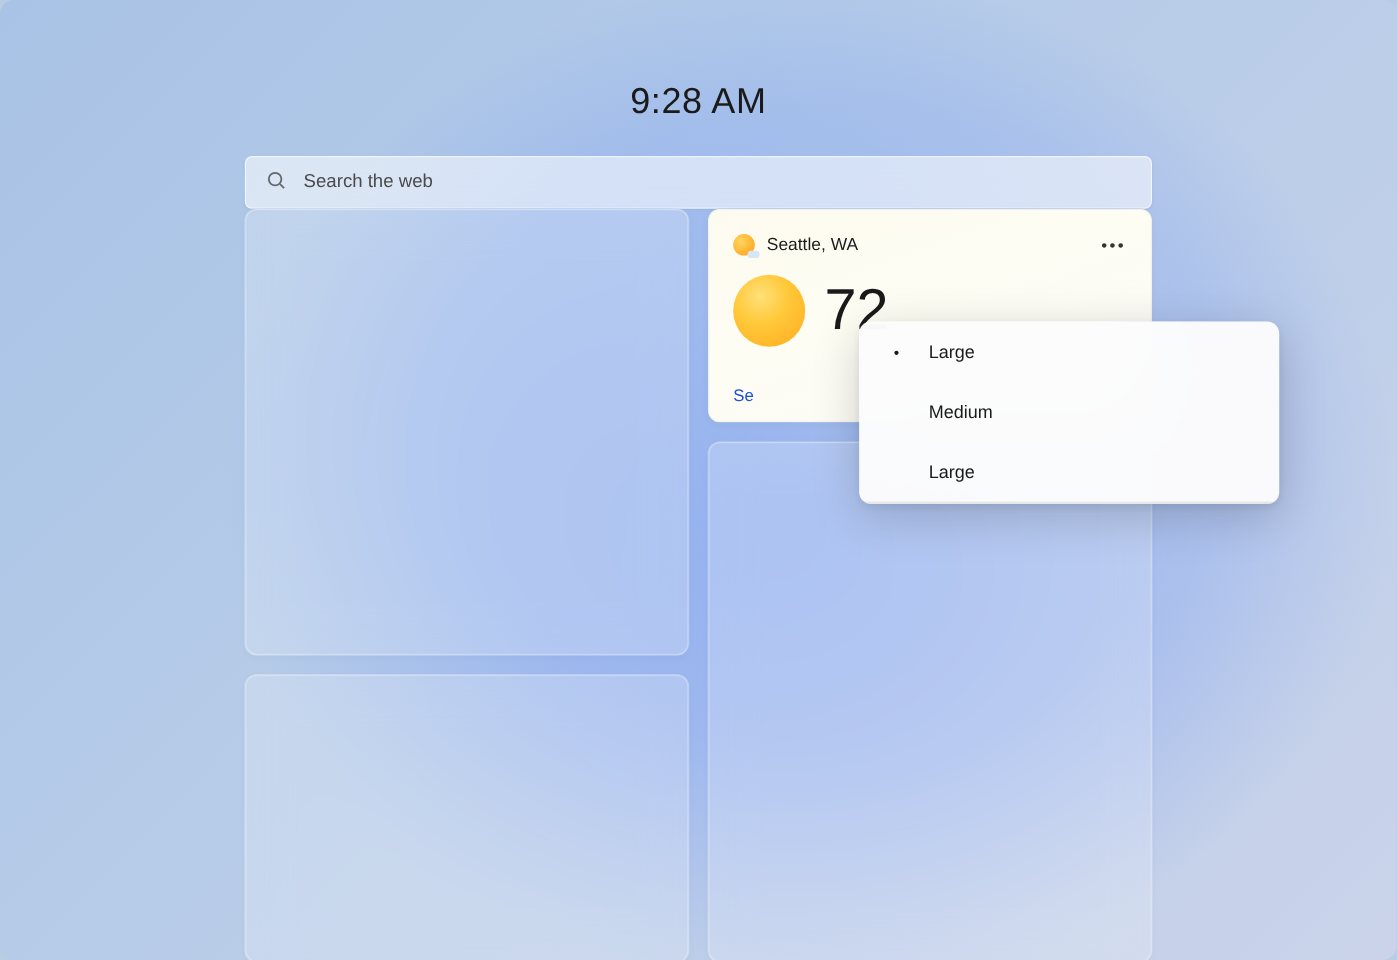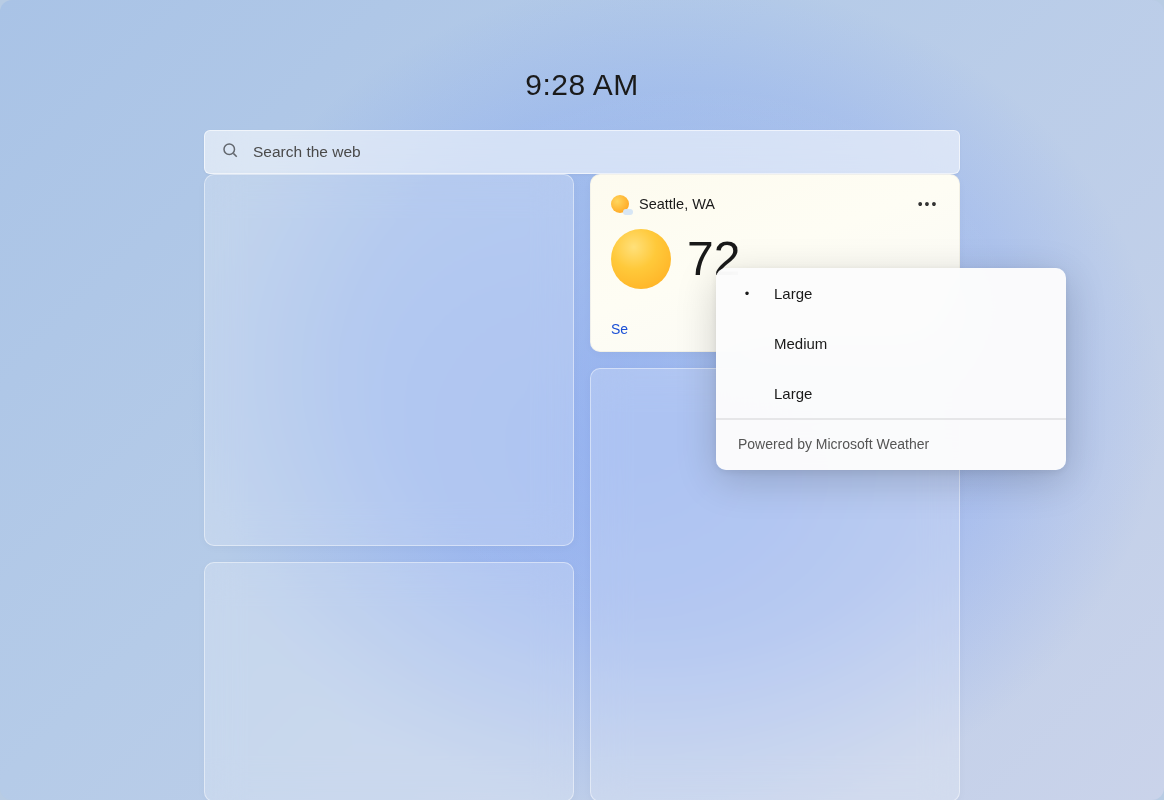--- a/index.html
+++ b/index.html
@@ -208,16 +208,15 @@
     <div class="menu-item">
       <span class="menu-icon"></span>
       <span>Medium</span>
     </div>
     <div class="menu-item">
       <span class="menu-icon"></span>
       <span>Large</span>
     </div>
     <div class="menu-sep"></div>
     <div class="menu-sep"></div>
-    <div class="menu-footer">Powered by Microsoft Weather</div>
   </div>
 
 </div>
 
 </body></html>

